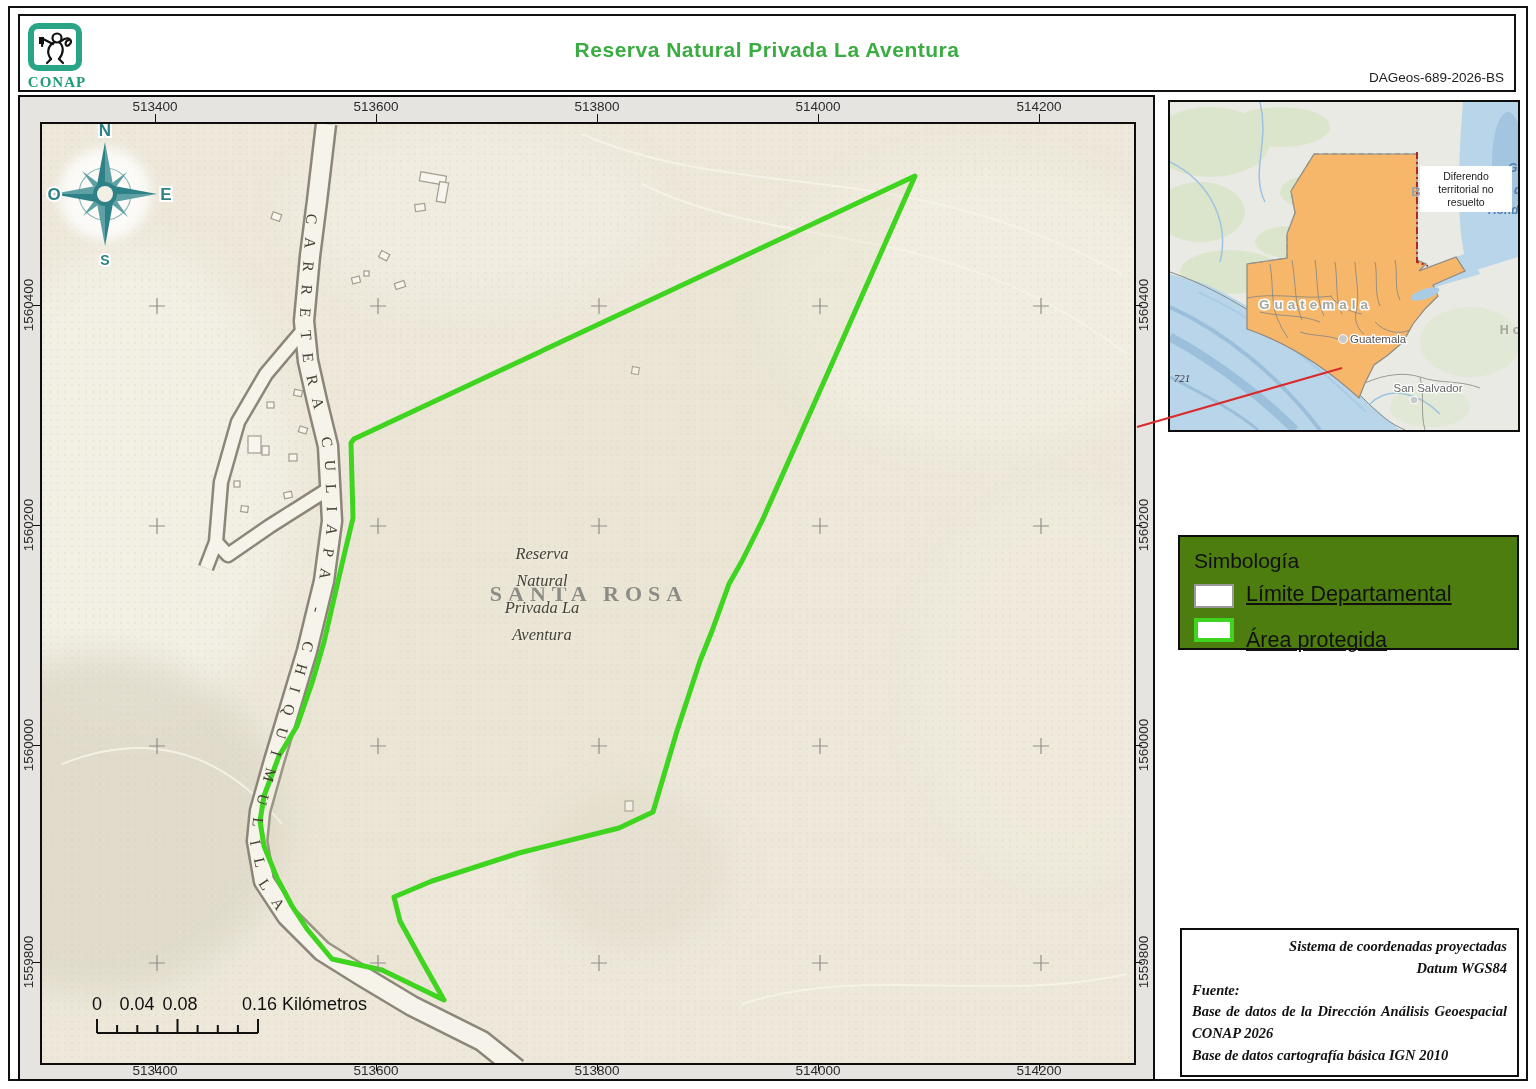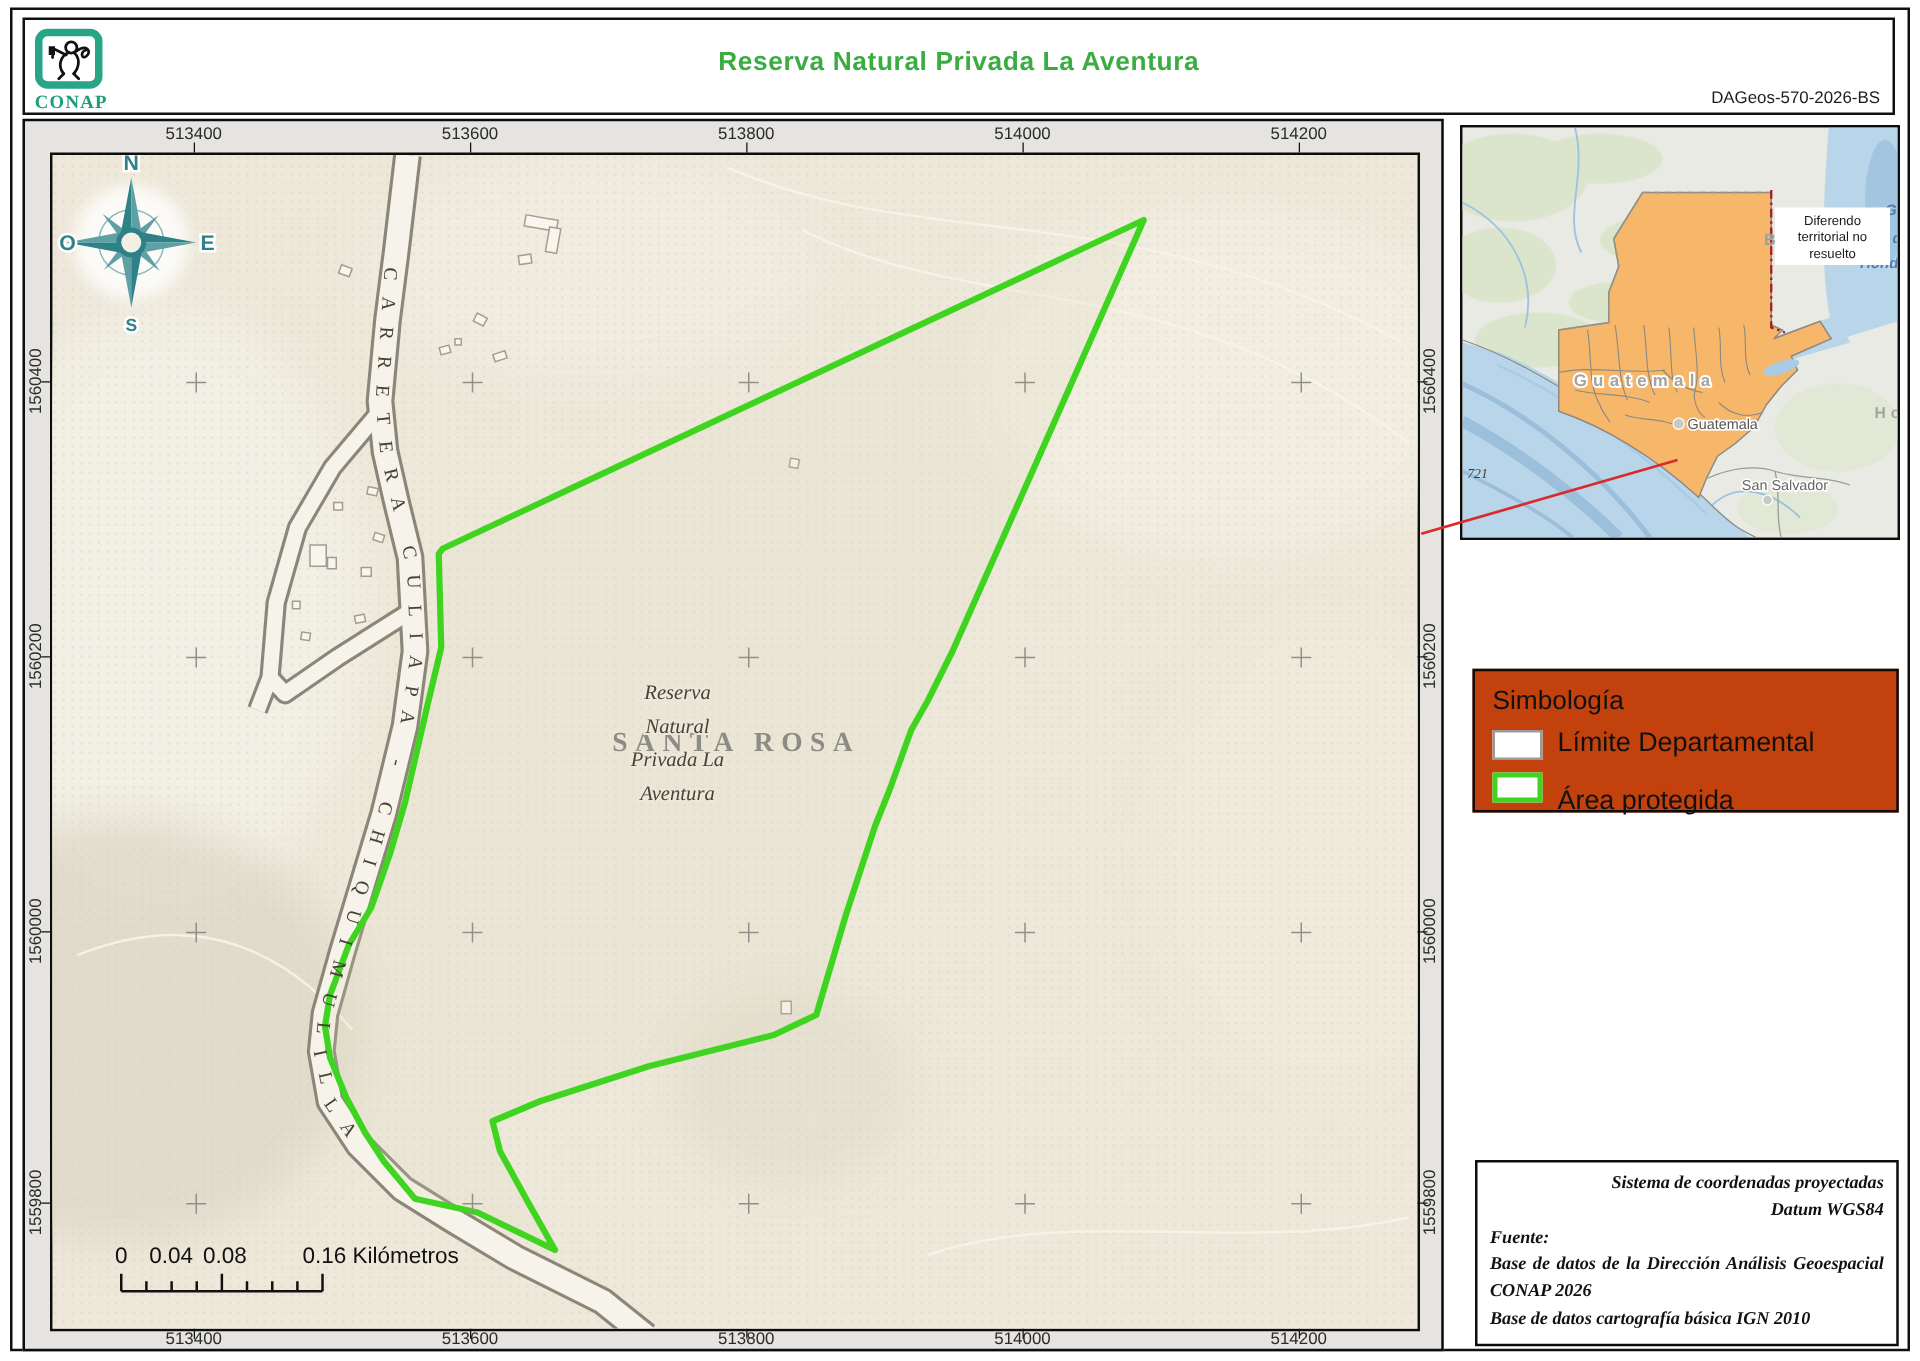--- a/index.html
+++ b/index.html
@@ -18,24 +18,24 @@
   
   .map-frame{position:absolute;left:18px;top:95px;width:1133px;height:982px;border:2px solid #0d0d0d;background:#e6e4e1;}
   .map-inner{position:absolute;left:40px;top:122px;width:1092px;height:939px;border:2px solid #0d0d0d;
              background:#ede8da;overflow:hidden;}
   .coord{position:absolute;width:80px;height:16px;font-size:13.5px;color:#2b2b2b;text-align:center;line-height:16px;}
   .coord.v{transform:rotate(-90deg);}
   .tickmark{position:absolute;background:#111;}
   
   .inset{position:absolute;left:1168px;top:100px;width:348px;height:328px;border:2px solid #0d0d0d;background:#e9eae3;overflow:hidden;}
   
-  .legend{position:absolute;left:1178px;top:535px;width:337px;height:111px;border:2px solid #0d0d0d;background:#c2410c;box-sizing:content-box;}
+  .legend{position:absolute;left:1178px;top:535px;width:337px;height:111px;border:2px solid #0d0d0d;background:#4d7c0f;box-sizing:content-box;}
   .legend-title{position:absolute;left:14px;top:12px;font-size:21px;color:#111;}
   .legend-swatch{position:absolute;left:14px;width:40px;height:24px;background:#fff;box-sizing:border-box;}
-  .legend-label{position:absolute;left:66px;font-size:21.5px;color:#111;white-space:nowrap;}
+  .legend-label{position:absolute;left:66px;font-size:21.5px;color:#111;white-space:nowrap;text-decoration:underline;}
   
   .source{position:absolute;left:1180px;top:928px;width:335px;height:145px;border:2px solid #0d0d0d;background:#fff;
           font-family:"Liberation Serif",serif;font-style:italic;font-weight:bold;font-size:14.5px;color:#111;}
   .source .inner{position:absolute;left:10px;right:10px;top:6px;line-height:1.5;}
   .source p{margin:0;}
   .source .c{text-align:right;}
   .source .j{text-align:justify;}
   .overlay{position:absolute;left:0;top:0;width:1536px;height:1089px;pointer-events:none;z-index:50;}
   svg text{font-family:"Liberation Sans",sans-serif;}
   svg .serif{font-family:"Liberation Serif","DejaVu Serif",serif;}
@@ -57,21 +57,21 @@
             <path d="M 19,15 L 9,10 L 8,17"></path>
             <path d="M 17,30 L 13,34 M 25,30 L 29,34"></path>
             <path d="M 27,12 C 35,6 40,12 35,16 C 31,19 30,12 35,11"></path>
           </g>
           <rect x="5" y="8" width="5" height="7" fill="#111"></rect>
         </svg>
       </div>
       <div class="logo-org">CONAP</div>
     </div>
     <div class="title">Reserva Natural Privada La Aventura</div>
-    <div class="doc-code">DAGeos-570-2026-BS</div>
+    <div class="doc-code">DAGeos-689-2026-BS</div>
   </div>
 
   <div class="map-frame"></div>
 
   <div class="map-inner">
     <svg width="1092" height="939" viewBox="0 0 1092 939">
       <defs>
         <filter id="soft" x="-60%" y="-60%" width="220%" height="220%">
             <feGaussianBlur stdDeviation="16"></feGaussianBlur>
           </filter>

